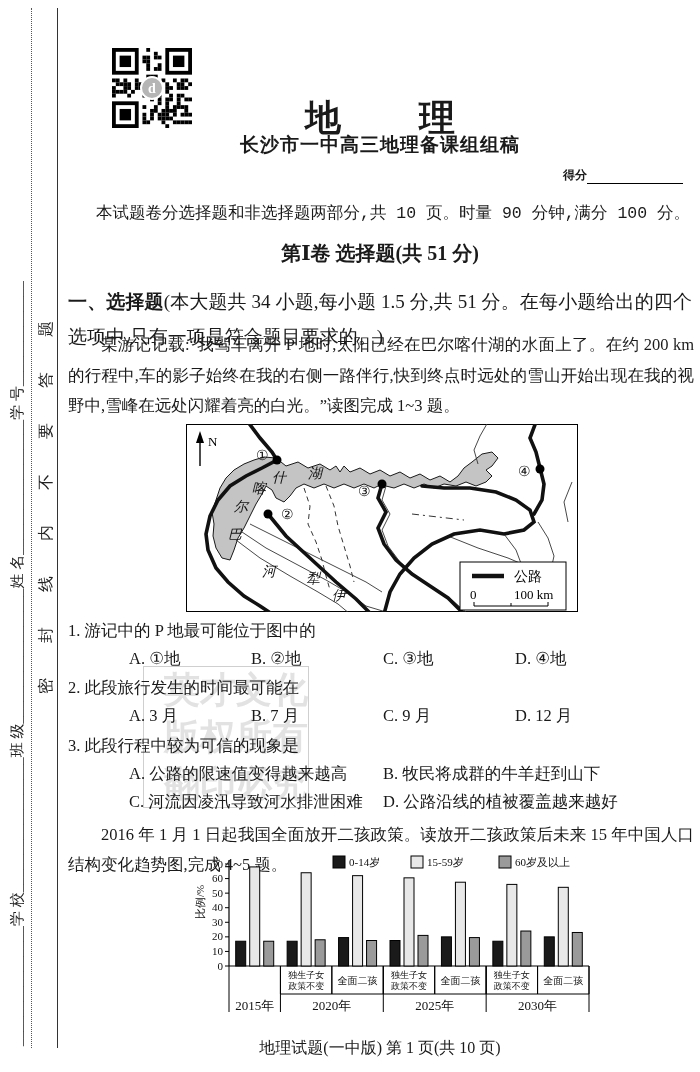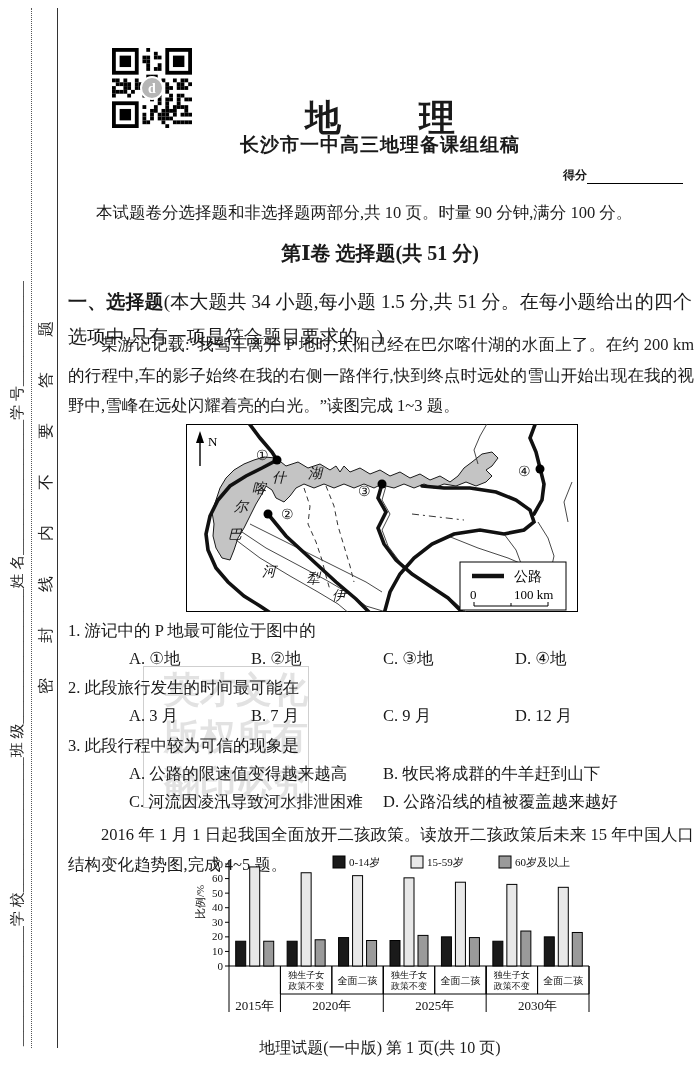--- a/index.html
+++ b/index.html
@@ -16,21 +16,21 @@
   .vtext{position:absolute;transform-origin:0 0;transform:rotate(-90deg);white-space:pre;}
   #fields-line{left:8px;top:1046px;width:1030px;font-size:15px;color:#222;}
   #seal-line{left:36px;top:694px;width:430px;font-size:16px;letter-spacing:35px;color:#222;}
   
   #main-title{left:72px;top:10px;width:616px;font-size:26px;font-weight:bold;letter-spacing:1px;}
   #subject-title{left:72px;top:62px;width:616px;font-size:36px;font-weight:bold;letter-spacing:34px;padding-left:34px;box-sizing:border-box;margin-top:32px;}
   #subtitle{left:72px;top:132px;width:616px;font-size:19px;font-weight:bold;letter-spacing:1px;}
   #score{left:563px;top:166px;font-size:12px;font-weight:bold;}
   .blank{display:inline-block;width:96px;border-bottom:1px solid #000;height:17px;vertical-align:bottom;}
   
-  #intro{left:68px;top:202px;width:624px;font-size:16.5px;text-indent:1.7em;}
+  #intro{left:68px;top:202px;width:624px;font-size:16.5px;text-indent:1.7em;font-family:Liberation Mono, monospace;}
   #section1{left:68px;top:240px;width:624px;font-size:20px;font-weight:bold;}
   #part1{left:68px;top:284px;width:624px;font-size:19px;line-height:1.85;}
   #passage1{left:68px;top:330px;width:626px;font-size:16.5px;line-height:1.85;text-indent:2em;}
   #passage2{left:68px;top:820px;width:626px;font-size:16.5px;line-height:1.8;text-indent:2em;}
   .qtext{left:68px;width:624px;font-size:16.5px;}
   .optrow{left:12px;width:576px;height:22px;margin-left:33px;}
   .opt{position:absolute;font-size:16.5px;white-space:pre;}
   #footer{left:75px;top:1038px;width:610px;font-size:16px;}
   
   #watermark{left:143px;top:666px;width:164px;height:140px;border:1px solid #cfcfcf;z-index:0;

